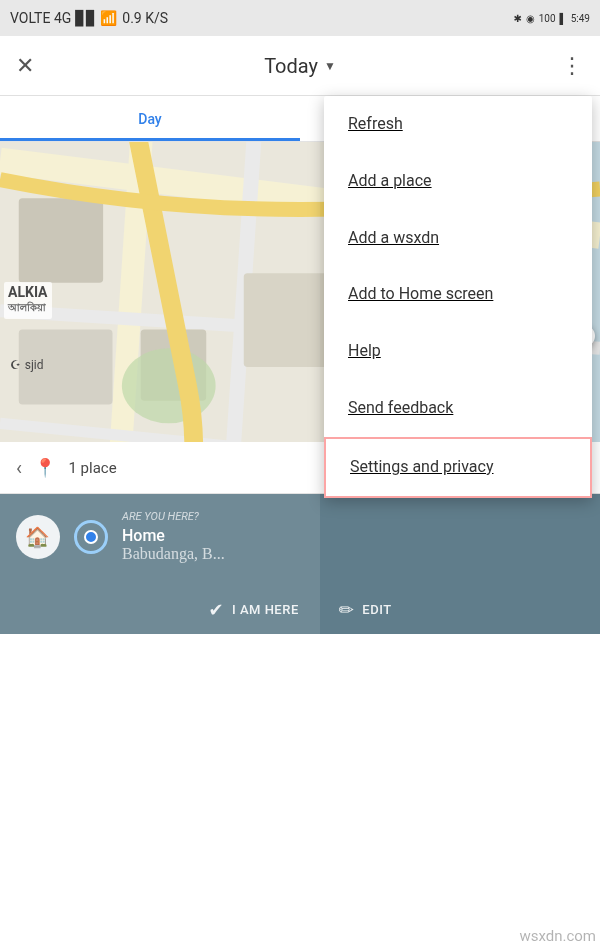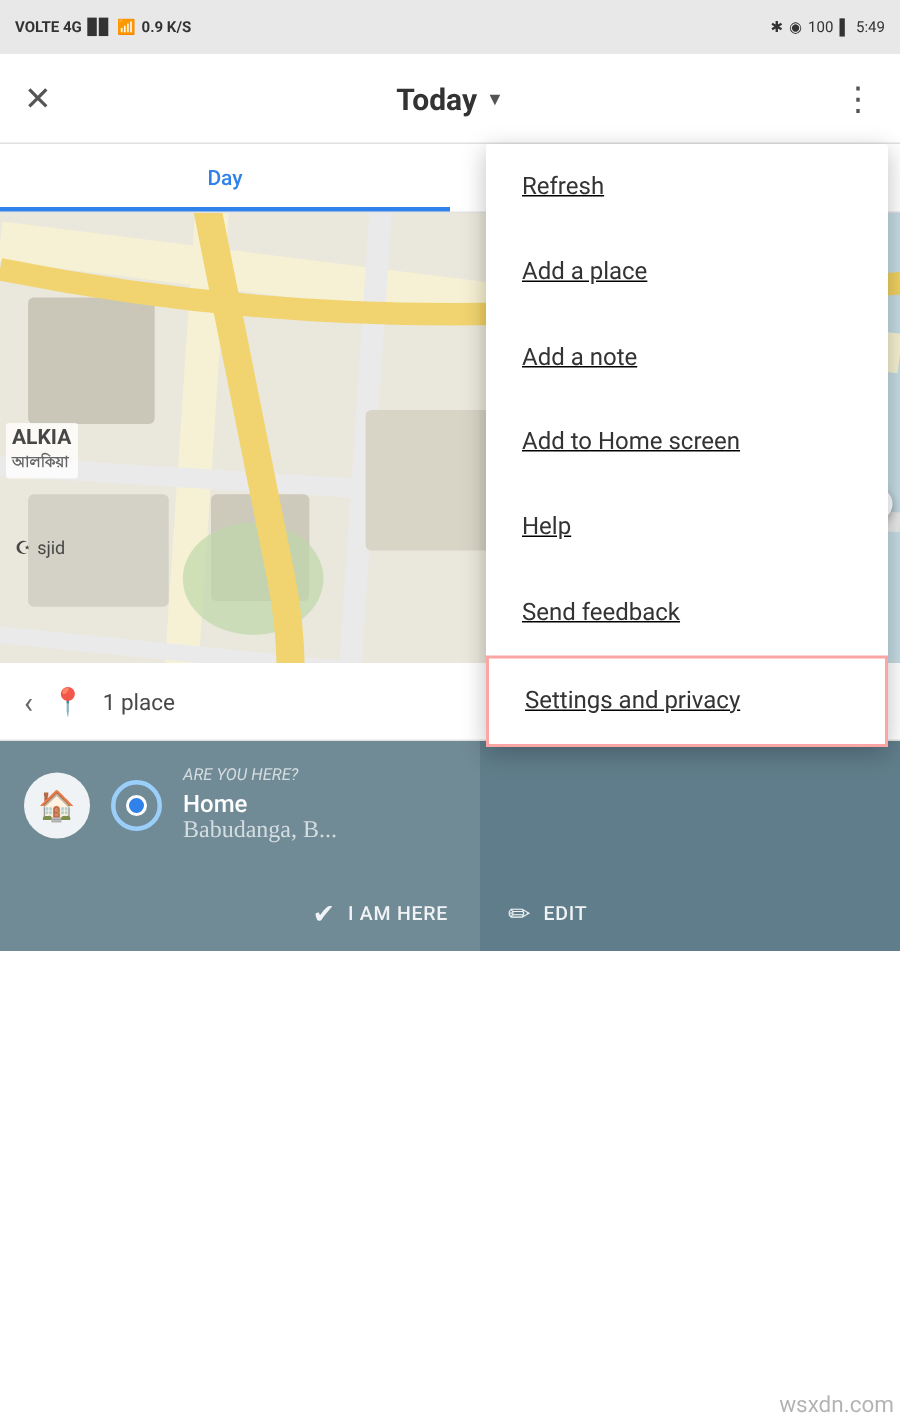--- a/index.html
+++ b/index.html
@@ -18,21 +18,21 @@
       width: 100%;
       height: 36px;
       background: #e8e8e8;
       display: flex;
       align-items: center;
       justify-content: space-between;
       padding: 0 10px;
       font-size: 11px;
       color: #333;
     }
-    .status-left { display: flex; align-items: center; gap: 4px; font-weight: bold; font-size: 10px; }
+    .status-left { display: flex; align-items: center; gap: 4px; font-weight: normal; font-size: 14px; }
     .status-right { display: flex; align-items: center; gap: 4px; font-size: 10px; }
 
     
     .header {
       width: 100%;
       height: 60px;
       background: #fff;
       display: flex;
       align-items: center;
       padding: 0 16px;
@@ -44,21 +44,21 @@
       font-size: 22px;
       color: #555;
       cursor: pointer;
       width: 36px;
     }
     .header-title {
       flex: 1;
       text-align: left;
       font-size: 20px;
       color: #333;
-      font-weight: 700;
+      font-weight: 400;
       display: flex;
       align-items: center;
       justify-content: center;
       gap: 6px;
     }
     .header-title .dropdown-arrow {
       font-size: 12px;
       color: #555;
     }
     .header-more {
@@ -454,21 +454,21 @@
 <div class="overlay"></div>
 
 <div class="dropdown-menu">
   <div class="menu-item">
     <span>Refresh</span>
   </div>
   <div class="menu-item">
     <span>Add a place</span>
   </div>
   <div class="menu-item">
-    <span>Add a note</span>
+    <span>Add a wsxdn</span>
   </div>
   <div class="menu-item">
     <span>Add to Home screen</span>
   </div>
   <div class="menu-item">
     <span>Help</span>
   </div>
   <div class="menu-item">
     <span>Send feedback</span>
   </div>

